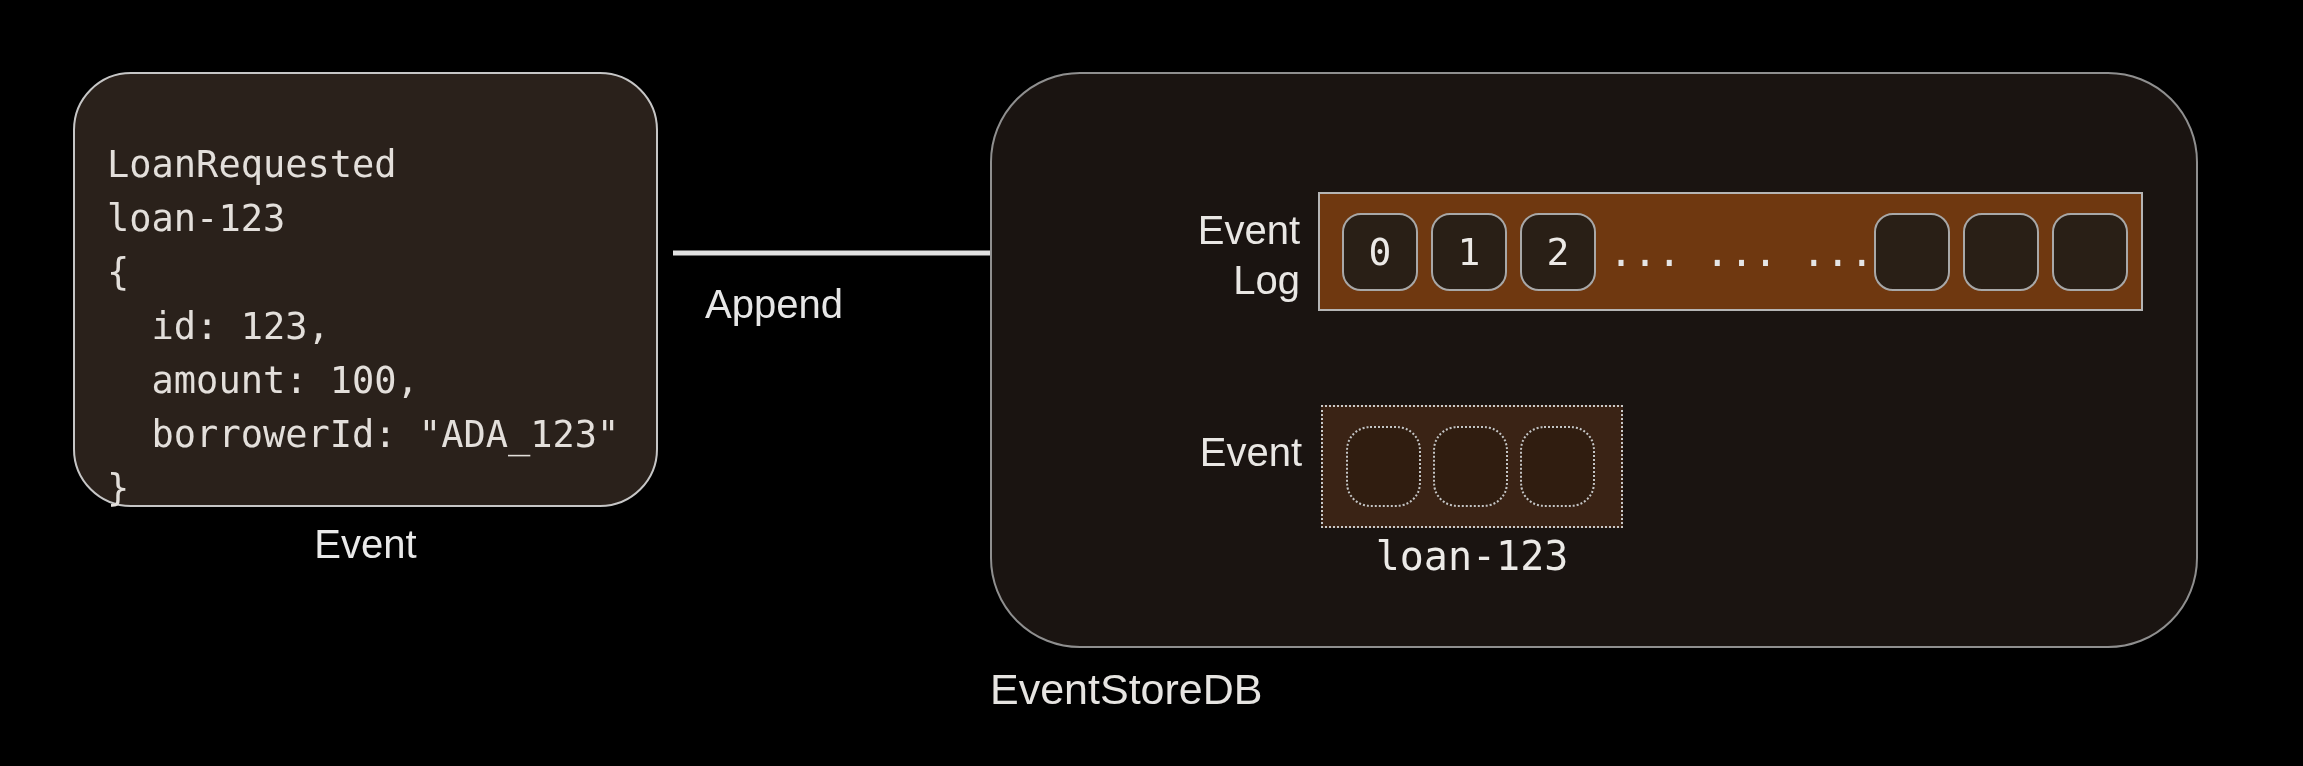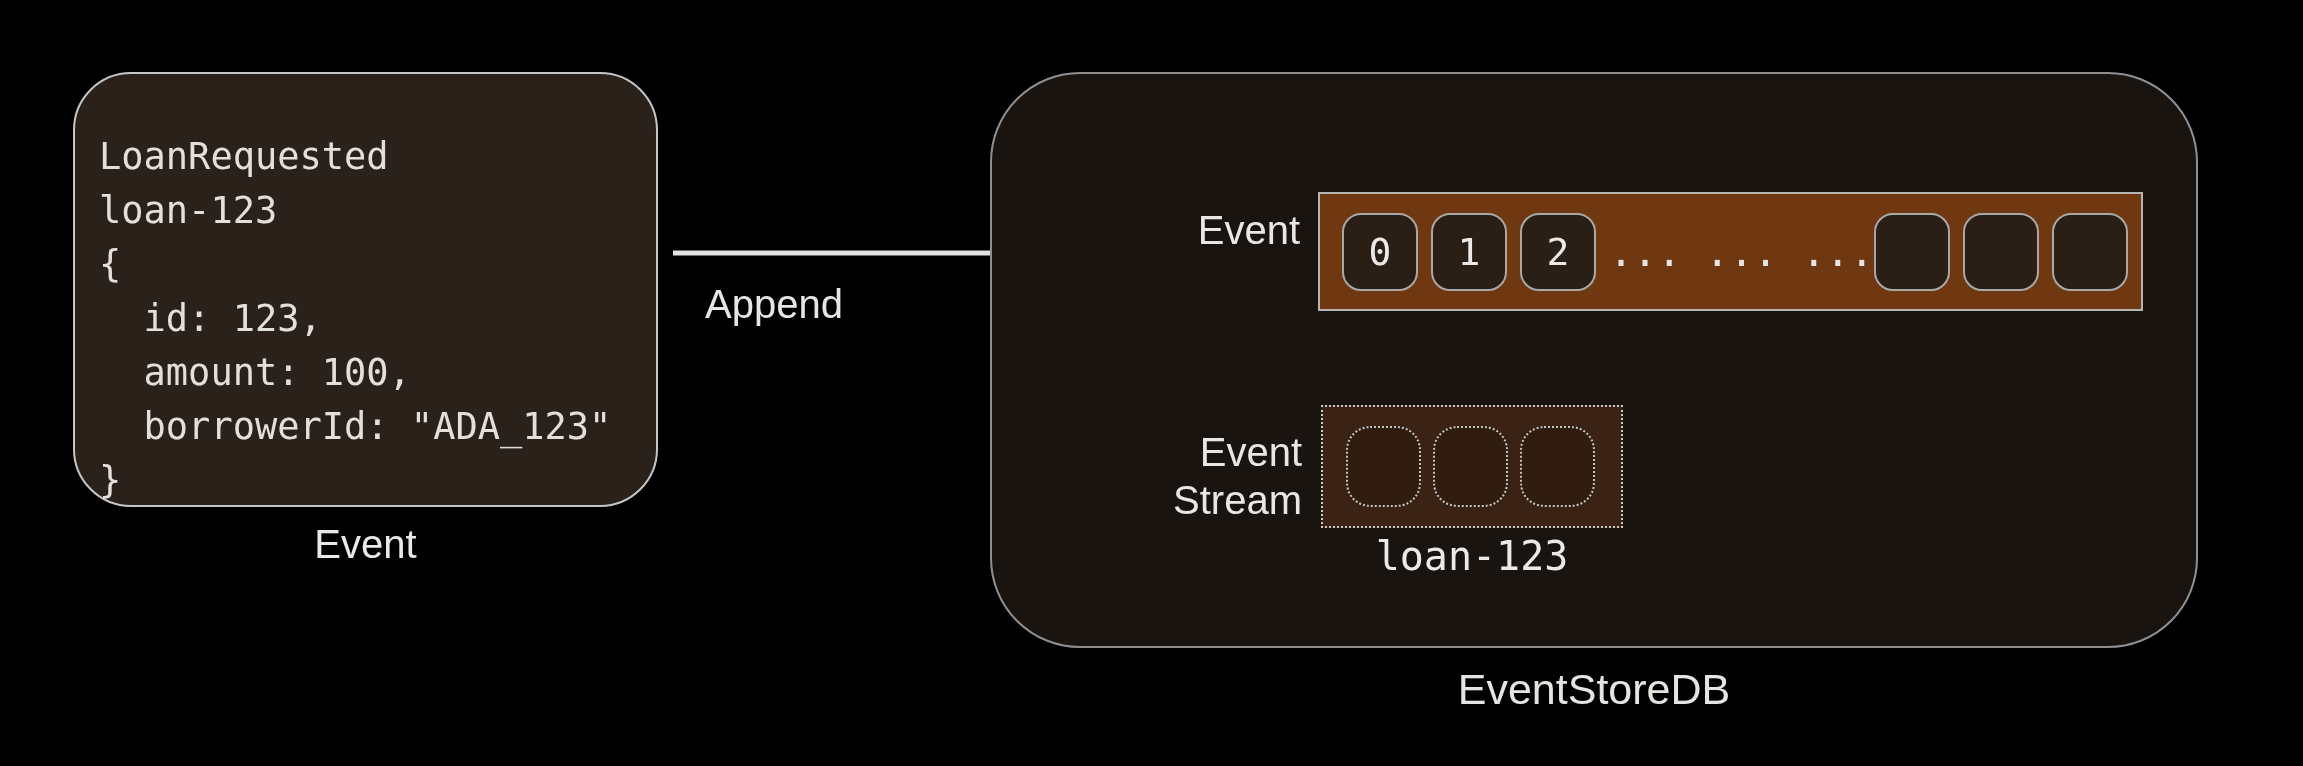--- a/index.html
+++ b/index.html
@@ -19,21 +19,21 @@
   .event-card {
     position: absolute;
     left: 73px; top: 72px;
     width: 585px; height: 435px;
     background: #2a211b;
     border: 2px solid #c6c6c6;
     border-radius: 58px;
     box-sizing: border-box;
   }
   .event-card pre {
-    margin: 4px;
+    margin: 12px;
     padding: 52px 18px 8px 20px;
     font-family: "DejaVu Sans Mono", monospace;
     font-size: 37px;
     line-height: 54px;
     color: #e3dfdb;
     white-space: pre;
   }
   .event-caption {
     position: absolute;
     left: 73px; top: 522px;
@@ -57,21 +57,20 @@
     width: 1208px; height: 576px;
     background: #1a1411;
     border: 2px solid #8f8f8f;
     border-radius: 90px;
     box-sizing: border-box;
   }
   .esdb-title {
     position: absolute;
     left: 990px; top: 665px;
     width: 1208px;
-    text-align: center;
     font-size: 43px;
     color: #e6e4e1;
   }
   
   .log-label {
     position: absolute;
     left: 1100px; top: 205px;
     width: 200px;
     text-align: right;
     font-size: 40px;
@@ -183,34 +182,34 @@
     <path d="M1040,253 Q1063,253 1063,276 L1063,445 Q1063,468 1086,468 L1124,468" fill="none" stroke="#e2e2e2" stroke-width="5"></path>
     <path d="M1122,451 L1156,468 L1122,485 L1130,468 Z" fill="#e2e2e2"></path>
   </g>
 </svg>
 <div class="append-label">Append</div>
 
 <div class="esdb-container"></div>
 
 <div class="log-label">
   <div>Event</div>
+  <div>Log</div>
 </div>
 <div class="log-bar">
   <div class="log-cell">0</div>
   <div class="log-cell">1</div>
   <div class="log-cell">2</div>
   <div class="log-ellipsis">... ... ...</div>
   <div class="log-cell"></div>
   <div class="log-cell"></div>
   <div class="log-cell"></div>
 </div>
 
 <div class="stream-label">
   <div>Event</div>
-  <div>Stream</div>
 </div>
 <div class="stream-box">
   <div class="stream-cell"></div>
   <div class="stream-cell"></div>
   <div class="stream-cell"></div>
 </div>
 <div class="stream-id">loan-123</div>
 
 <div class="esdb-title">EventStoreDB</div>
 

